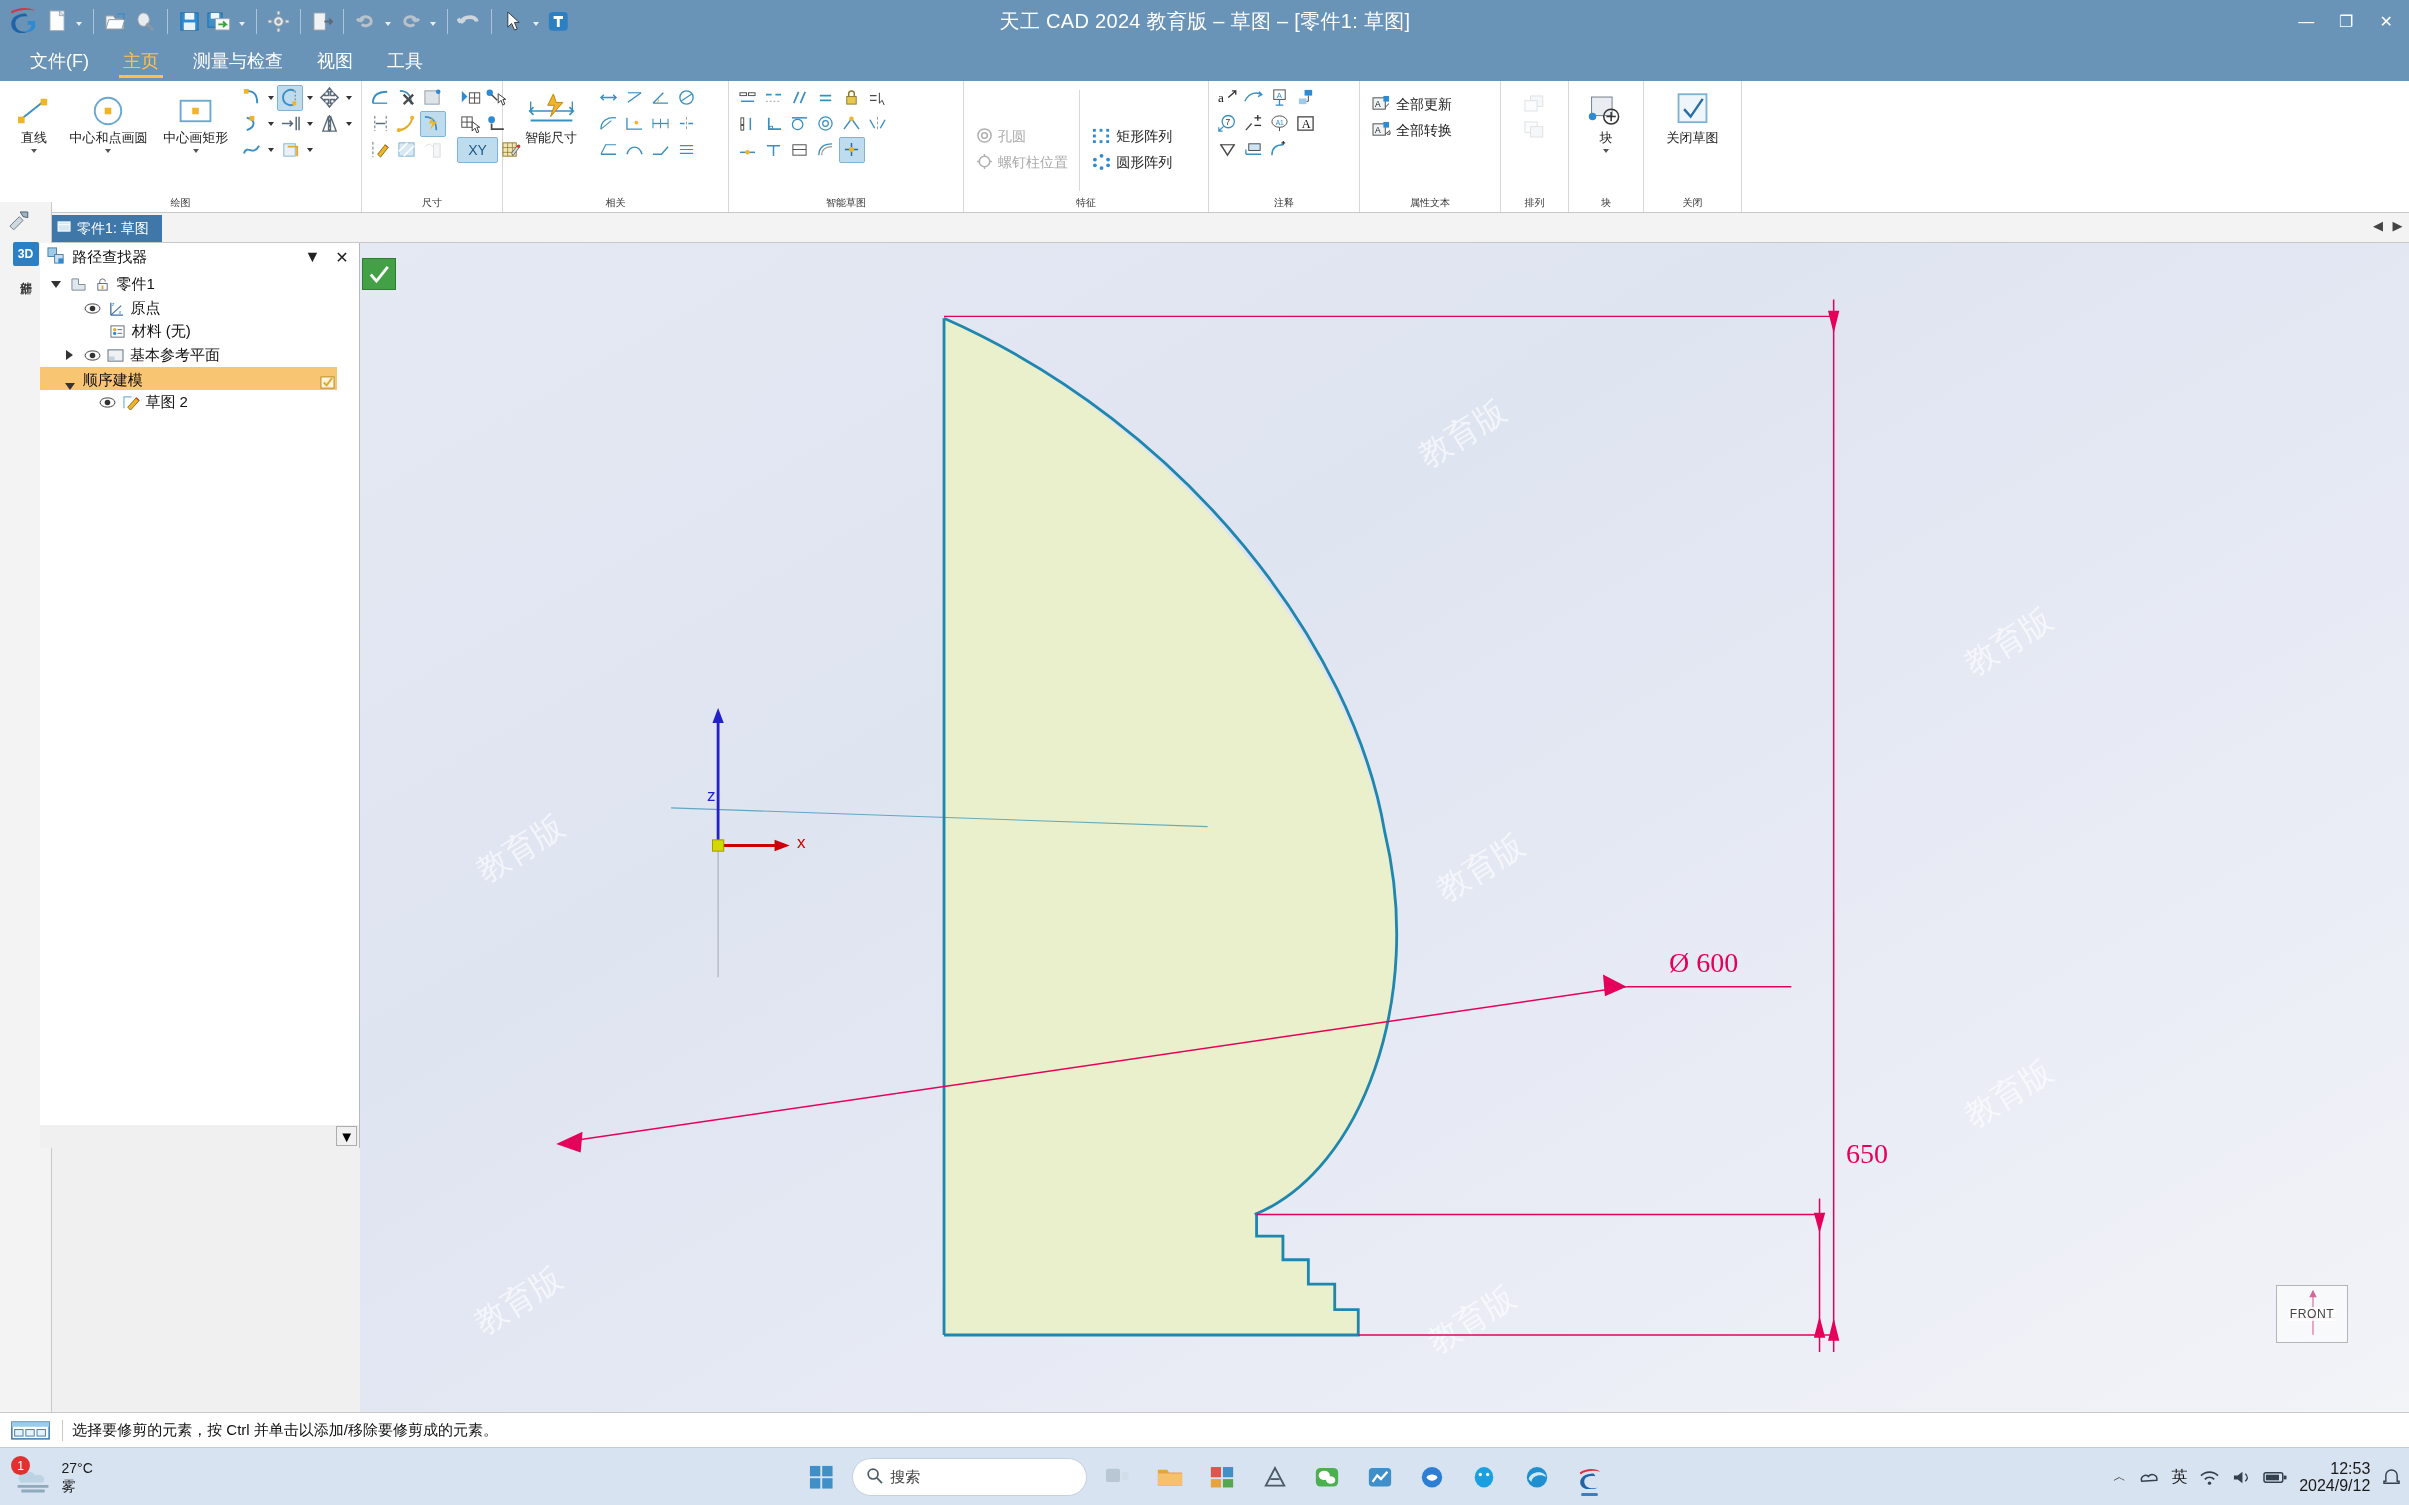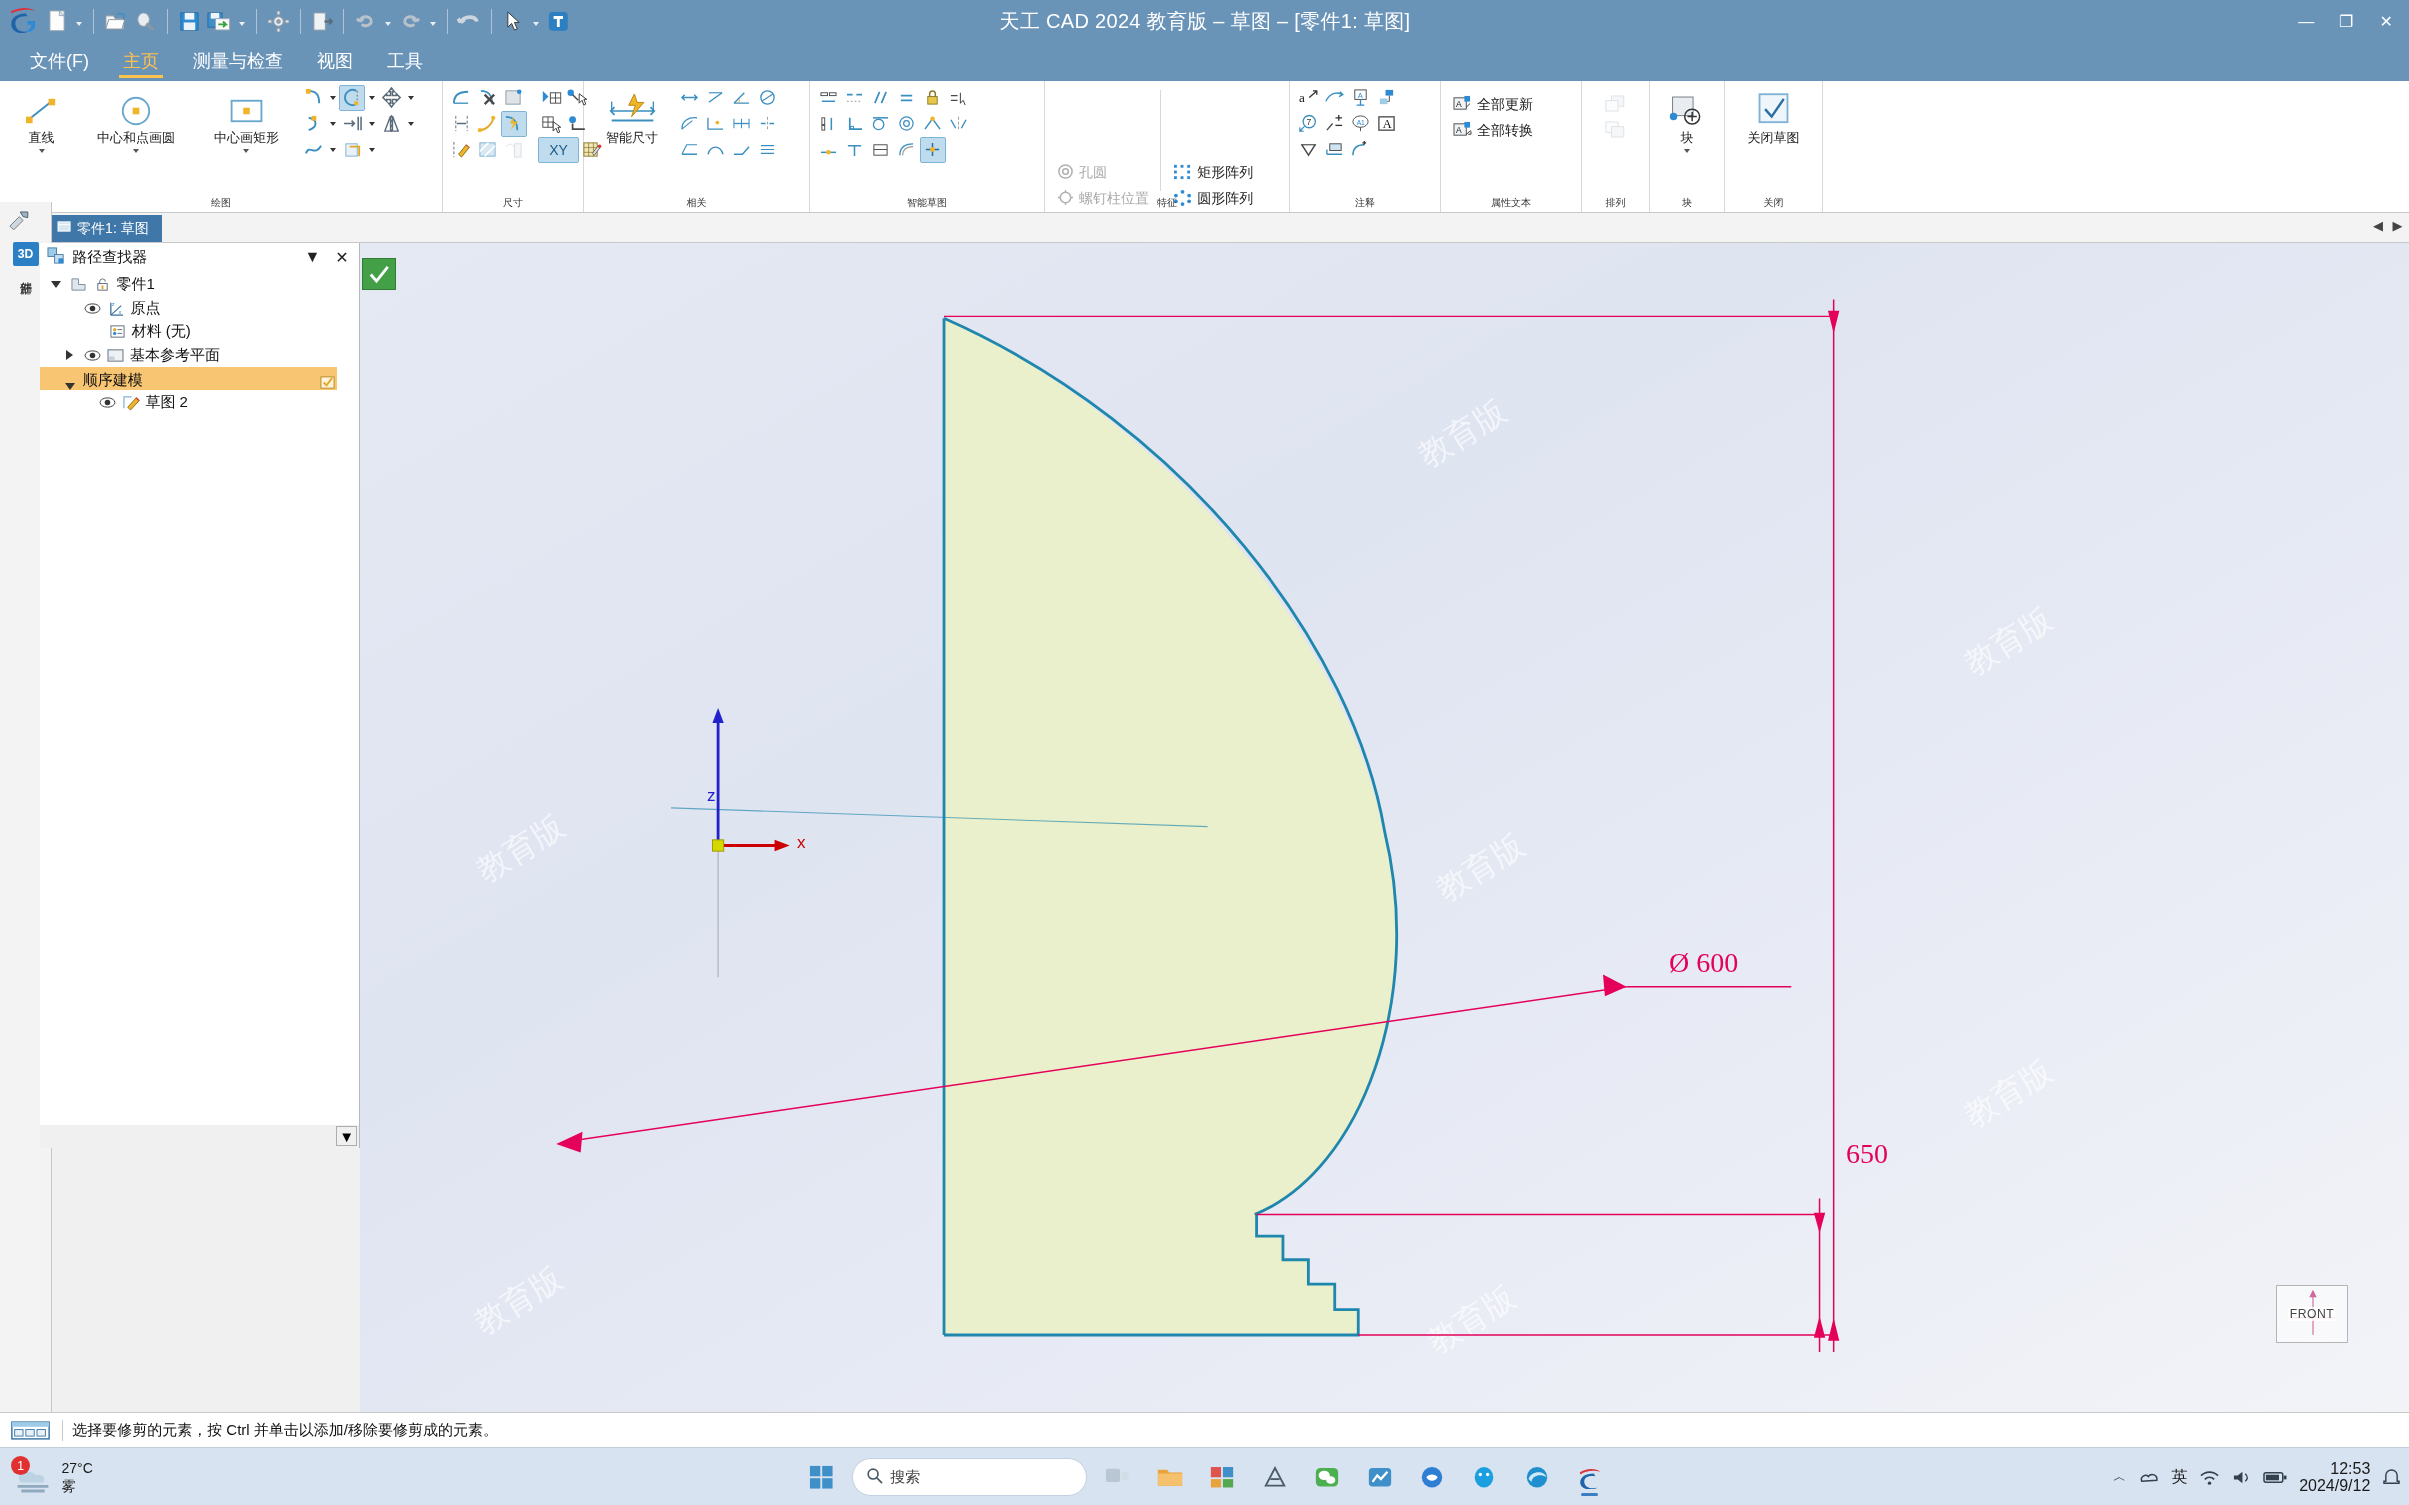--- a/index.html
+++ b/index.html
@@ -364,21 +364,21 @@
     </div>
     <div class="help-grp">
       <span>?</span>
       <span>⎯</span>
       <span>✕</span>
     </div>
   </div>
 
   <div class="ribbon">
 
-    <div class="rgroup" style="width:443px">
+    <div class="rgroup" style="width:362px">
       <div class="rgroup-body">
         <div class="bigbtn">
           <div class="bi">
             <svg width="38" height="32" viewBox="0 0 40 34">
                 <path d="M6 26 L30 7" stroke="#3b8fc0" stroke-width="2"></path>
                 <rect x="3" y="23" width="7" height="7" fill="#f0b429"></rect>
                 <rect x="27" y="4" width="7" height="7" fill="#f0b429"></rect>
               </svg>
           </div>
           <div class="bl">直线</div>
@@ -807,21 +807,21 @@
                   <circle cx="11" cy="9" r="2.6" fill="#f0b429"></circle>
                 </svg>
               </div>
           </div>
         </div>
       </div>
       <div class="rgroup-label">智能草图</div>
     </div>
 
     <div class="rgroup" style="width:245px">
-      <div class="rgroup-body" style="align-items:flex-end;padding-top:3.8px">
+      <div class="rgroup-body" style="align-items:center;padding-top:3.8px">
         <div class="rcol">
           <div class="txtbtn dis">
             <span>
               <svg width="19" height="17" viewBox="0 0 20 18">
                   <circle cx="10" cy="9" r="7" fill="none" stroke="#b0b0b0" stroke-width="1.6"></circle>
                   <circle cx="10" cy="9" r="3" fill="none" stroke="#b0b0b0" stroke-width="1.6"></circle>
                 </svg>
             </span>
             <span>孔圆</span>
           </div>

